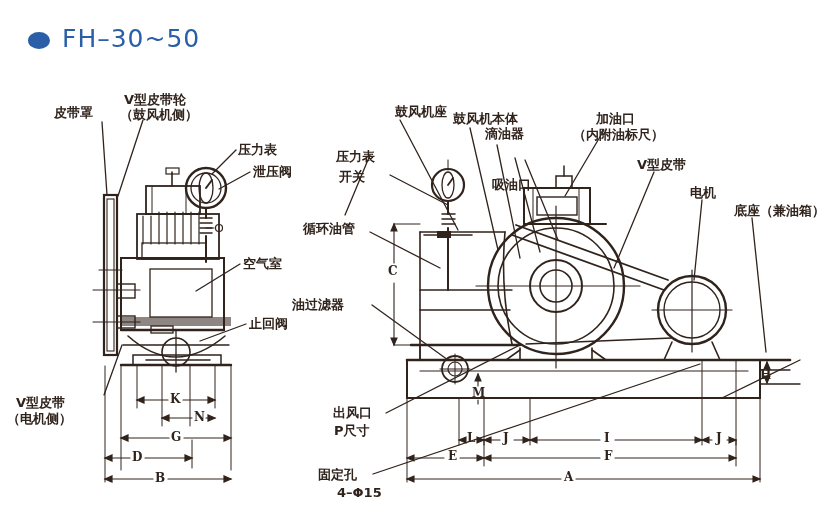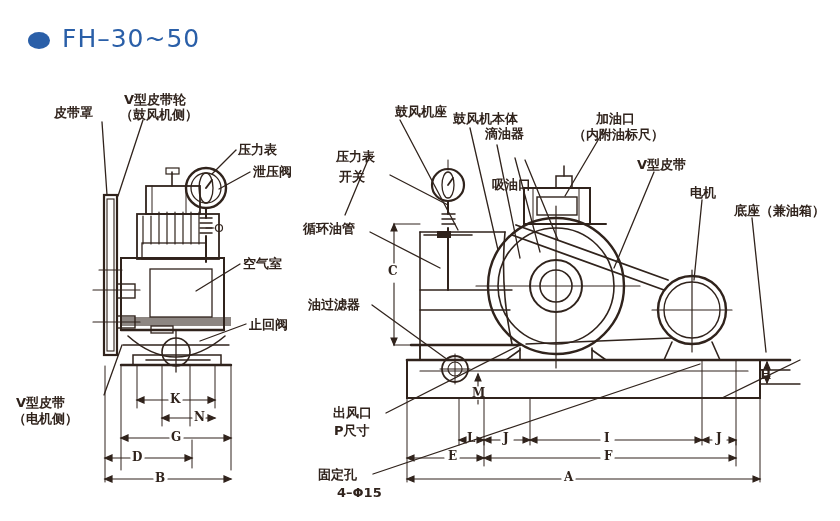--- a/index.html
+++ b/index.html
@@ -294,27 +294,27 @@
     </g>
   </svg>
 
   <div>
     <div class="lbl" style="left:54px;top:107px;font-family:Liberation Mono, monospace;">皮带罩</div>
     <div class="lbl" style="left:124px;top:93px;">V型皮带轮</div>
     <div class="lbl" style="left:120px;top:108px;">（鼓风机侧）</div>
     <div class="lbl" style="left:238px;top:143px;">压力表</div>
     <div class="lbl" style="left:253px;top:165px;">泄压阀</div>
     <div class="lbl" style="left:243px;top:257px;">空气室</div>
-    <div class="lbl" style="left:249px;top:318px;">止回阀</div>
+    <div class="lbl" style="left:249px;top:318px;font-family:Liberation Mono, monospace;">止回阀</div>
     <div class="lbl" style="left:16px;top:396px;">V型皮带</div>
-    <div class="lbl" style="left:13px;top:412px;text-align:center;">（电机侧）</div>
+    <div class="lbl" style="left:7px;top:412px;text-align:center;">（电机侧）</div>
     <div class="lbl" style="left:336px;top:150px;">压力表</div>
     <div class="lbl" style="left:339px;top:170px;">开关</div>
     <div class="lbl" style="left:303px;top:222px;">循环油管</div>
-    <div class="lbl" style="left:308px;top:298px;">油过滤器</div>
+    <div class="lbl" style="left:292px;top:298px;">油过滤器</div>
     <div class="lbl" style="left:372px;top:105px;margin-left:23px;">鼓风机座</div>
     <div class="lbl" style="left:453px;top:112px;">鼓风机本体</div>
     <div class="lbl" style="left:485px;top:128px;font-family:Liberation Mono, monospace;">滴油器</div>
     <div class="lbl" style="left:492px;top:143px;margin-top:35px;">吸油口</div>
     <div class="lbl" style="left:596px;top:112px;text-align:right;">加油口</div>
     <div class="lbl" style="left:573px;top:128px;">（内附油标尺）</div>
     <div class="lbl" style="left:637px;top:158px;">V型皮带</div>
     <div class="lbl" style="left:690px;top:186px;">电机</div>
     <div class="lbl" style="left:734px;top:204px;">底座（兼油箱）</div>
     <div class="lbl" style="left:333px;top:406px;">出风口</div>

